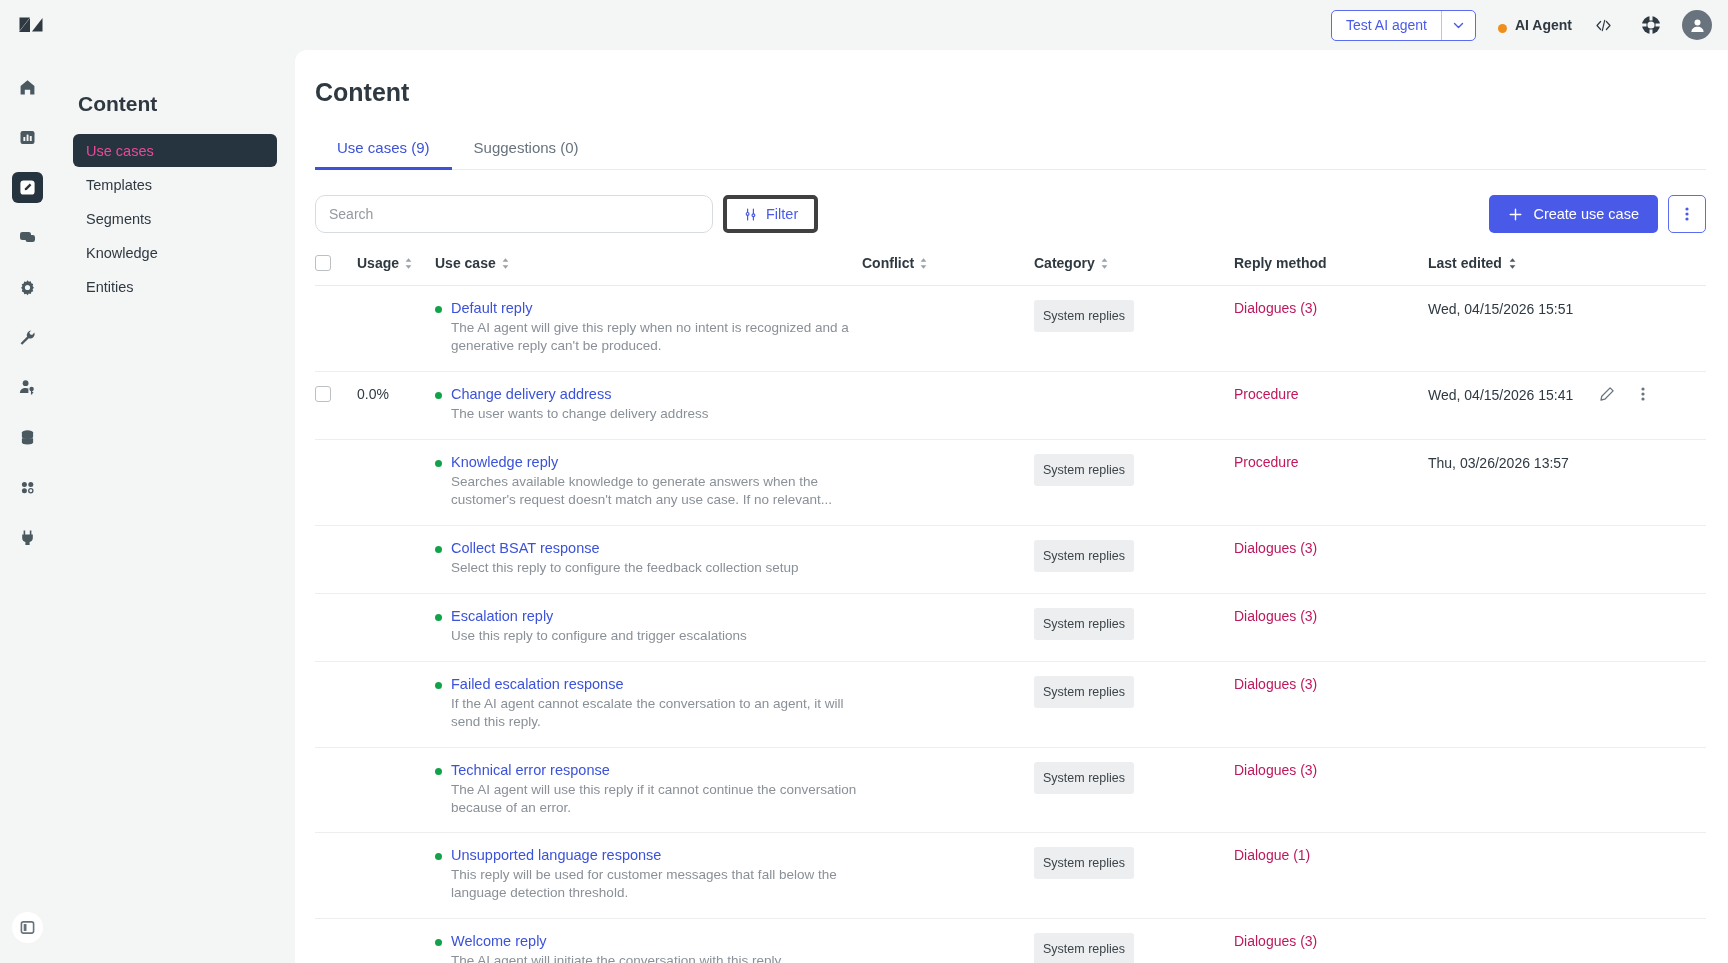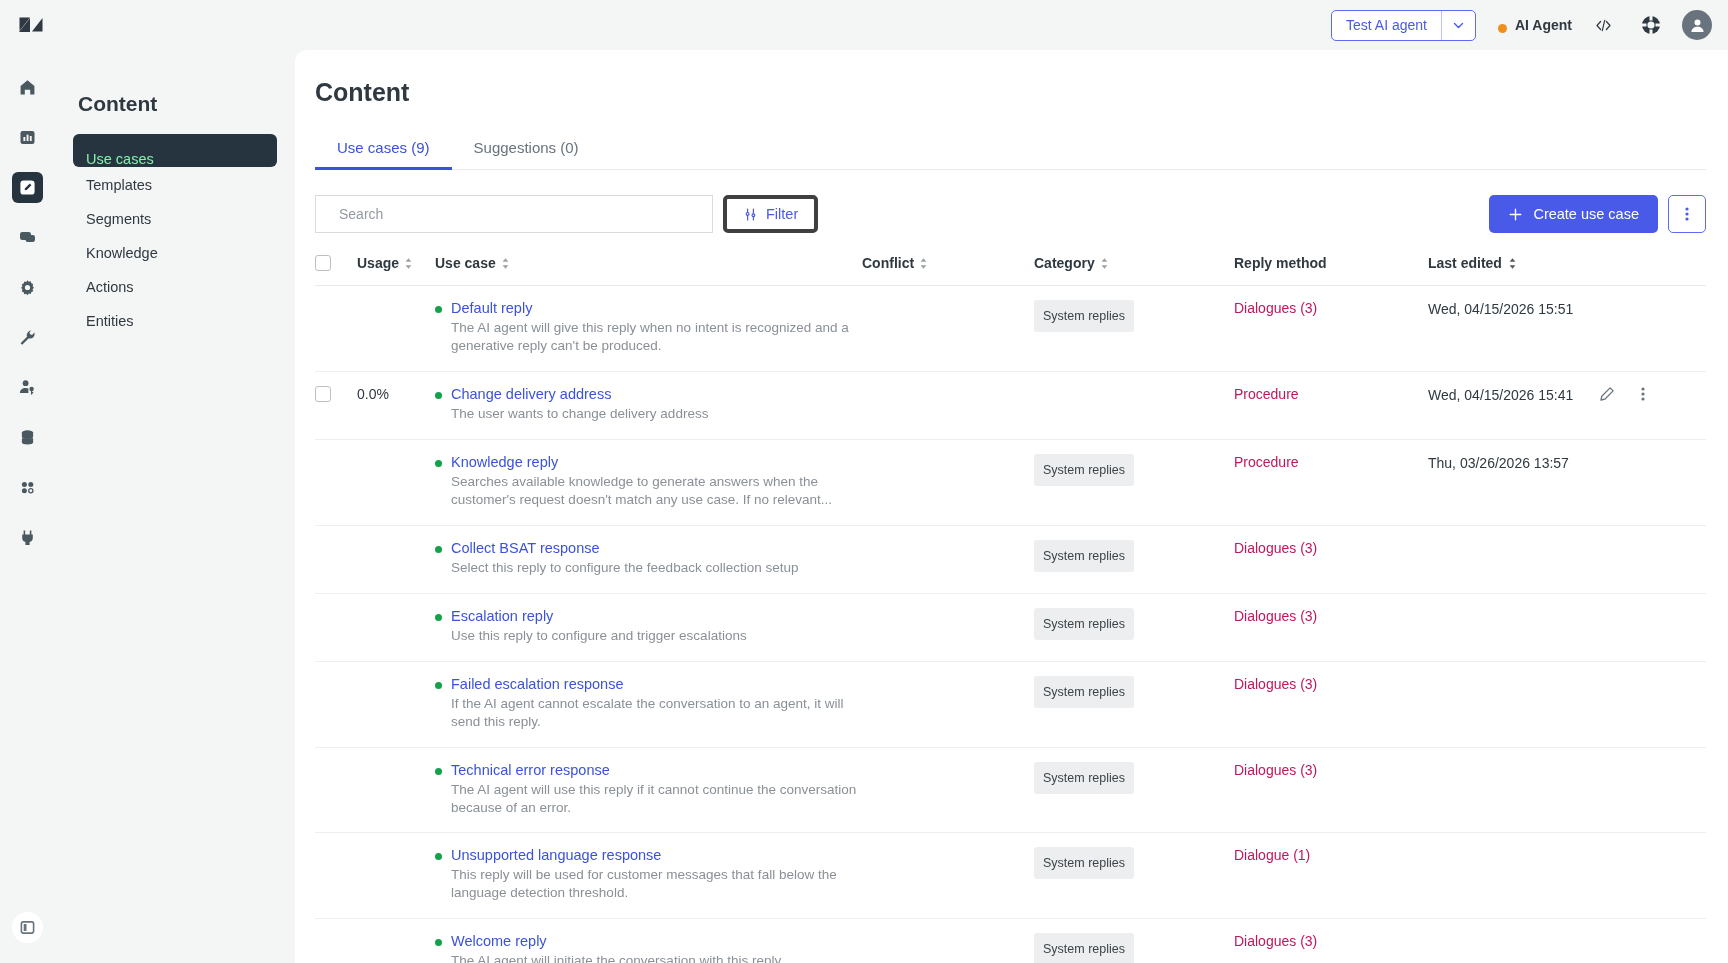--- a/index.html
+++ b/index.html
@@ -140,22 +140,21 @@
     display: flex; align-items: center;
     padding: 0 13px;
     font-size: 14.5px;
     color: #2f3941;
     border-radius: 6px;
     margin-bottom: 1px;
     cursor: pointer;
   }
   .subnav-item.active {
     background: #26343f;
-    color: #86efac;
-    align-items: flex-end;
+    color: #ec4899;
   }
 
   
   .main {
     flex: 1;
     background: #ffffff;
     border-top-left-radius: 12px;
     margin: 0 0 0 0;
     min-width: 0;
     display: flex;
@@ -191,22 +190,22 @@
   .toolbar {
     display: flex;
     align-items: center;
     margin-top: 25px;
     gap: 10px;
   }
   .search-input {
     width: 398px;
     height: 38px;
     border: 1px solid #d8dcde;
-    border-radius: 0;
-    padding: 0 23px;
+    border-radius: 10px;
+    padding: 0 13px;
     font-size: 14px;
     color: #2f3941;
     font-family: inherit;
     outline: none;
   }
   .search-input::placeholder { color: #949aa0; }
   .filter-btn {
     height: 38px;
     border: 4px solid #404040;
     border-radius: 5px;
@@ -446,23 +445,20 @@
           <span>Use cases</span>
         </div>
       <div class="subnav-item">
           <span>Templates</span>
         </div>
       <div class="subnav-item">
           <span>Segments</span>
         </div>
       <div class="subnav-item">
           <span>Knowledge</span>
-        </div>
-      <div class="subnav-item">
-          <span>Actions</span>
         </div>
       <div class="subnav-item">
           <span>Entities</span>
         </div>
     </div>
 
     <div class="main">
       <div class="main-inner">
         <div class="page-title">Content</div>
 

